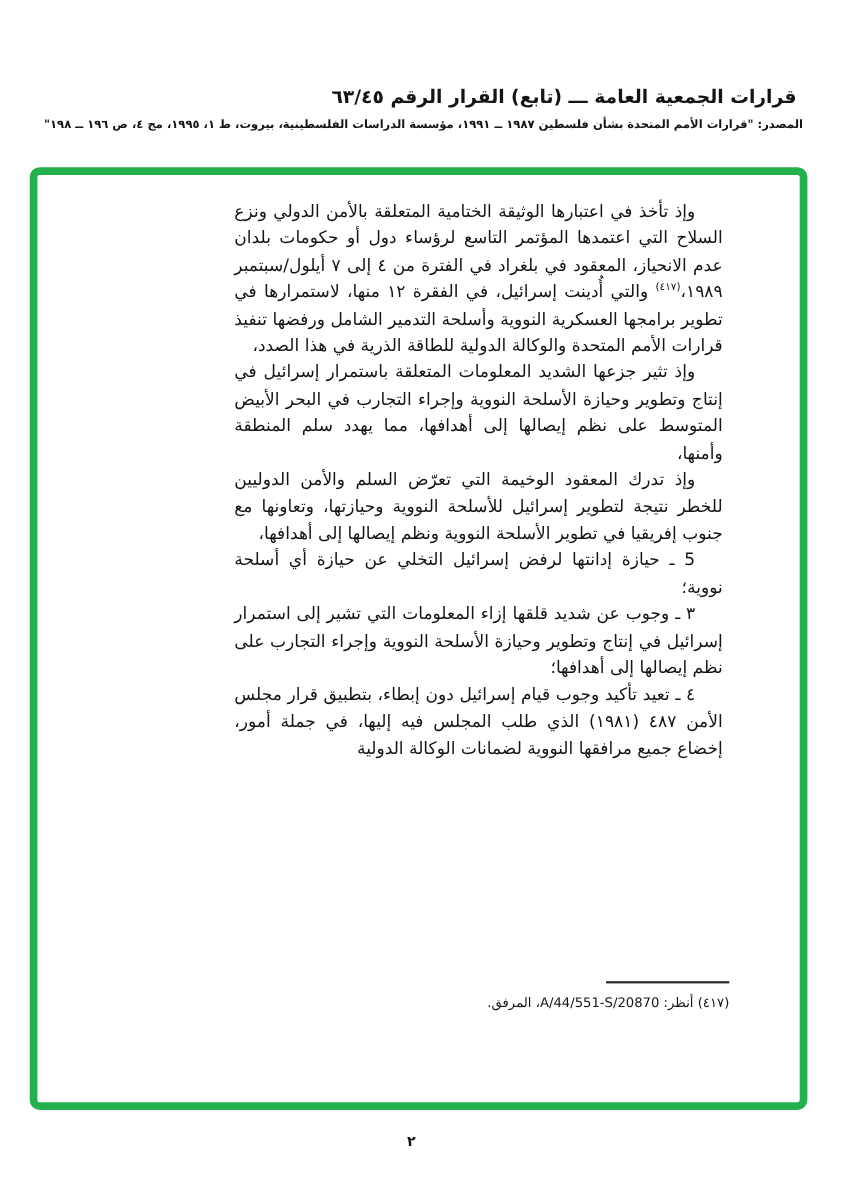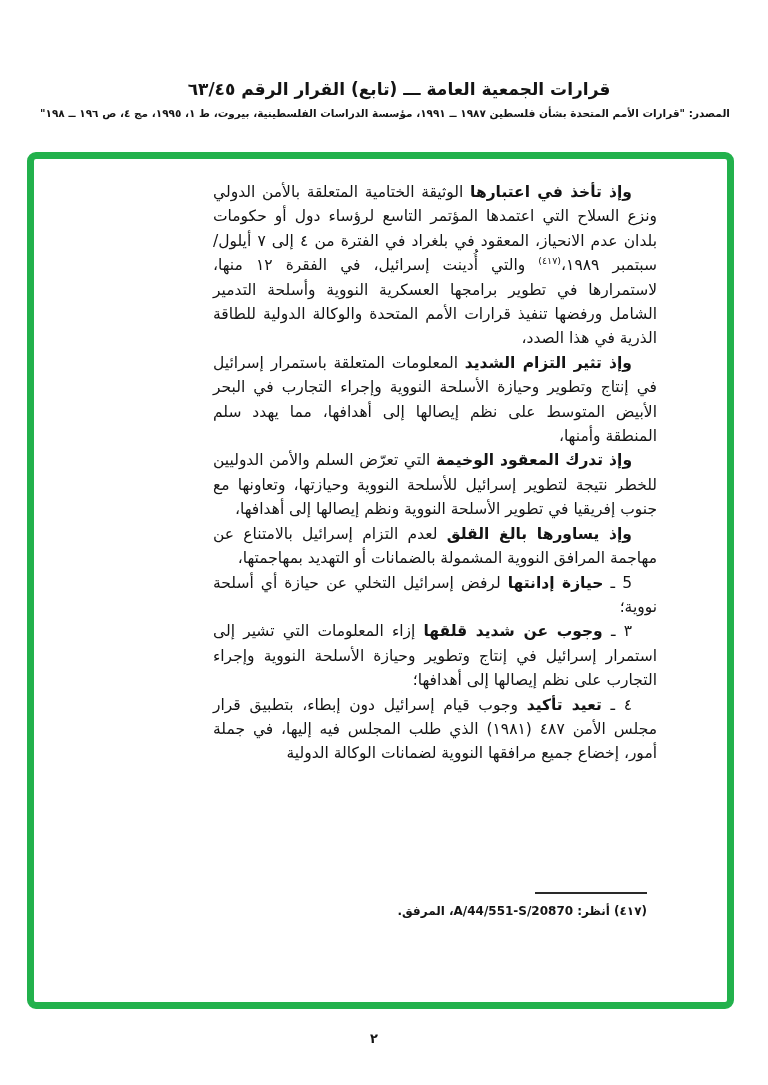--- a/index.html
+++ b/index.html
@@ -3,41 +3,41 @@
 <meta charset="utf-8">
 <style>
   html, body { margin:0; padding:0; background:#ffffff; }
   .page {
     position:relative; width:768px; height:1085px; background:#ffffff;
     font-family:"DejaVu Sans", sans-serif; direction:rtl; color:#141414;
     overflow:hidden;
   }
   .doc-title {
     position:absolute; top:79px; left:0; width:724px;
-    text-align:center; font-weight:bold; font-size:17px; white-space:nowrap;padding-left:37px;
+    text-align:right; font-weight:bold; font-size:17px; white-space:nowrap;
   }
   .doc-source {
     position:absolute; top:107px; left:40px; width:690px;
     text-align:center; font-weight:bold; font-size:10.5px; white-space:nowrap;
   }
   .green-box {
     position:absolute; left:27px; top:152px; width:707px; height:857px;
     border:7px solid #22b14c; border-radius:9px; box-sizing:border-box;
   }
   .text-column {
     position:absolute; top:21px; right:70px; width:444px;
     font-size:15.5px; line-height:24.4px;
     text-align:justify;
   }
   .para { margin:0; text-indent:25px; }
-  .para .lead { font-weight:bold; }
+  .para .lead { font-weight:normal; }
   .para sup.ref { font-size:9.5px; line-height:0; }
   .footnote {
-    position:absolute; top:733px; right:80px; width:320px;
-    font-size:12px;font-weight:bold;
+    position:absolute; top:733px; right:64px; width:320px;
+    font-size:12px;
   }
   .footnote-rule { width:112px; height:2px; background:#2a2a2a; margin-bottom:10px; }
   .footnote-text { white-space:nowrap; }
   .ltr { direction:ltr; unicode-bidi:embed; }
   .page-number {
     position:absolute; top:1031px; left:0; width:748px;
     text-align:center; font-size:13px; font-weight:bold;
   }
 </style>
 </head>
@@ -47,25 +47,24 @@
 
   <div class="doc-title">قرارات الجمعية العامة ـــ (تابع) القرار الرقم ٦٣/٤٥</div>
   <div class="doc-source">المصدر: "قرارات الأمم المتحدة بشأن فلسطين ١٩٨٧ ــ ١٩٩١، مؤسسة الدراسات الفلسطينية، بيروت، ط ١، ١٩٩٥، مج ٤، ص ١٩٦ ــ ١٩٨"</div>
 
   <div class="green-box" style="border-color: rgb(34, 177, 76);">
 
     <div class="text-column">
 
       <p class="para"><span class="num"></span><span class="lead">وإذ تأخذ في اعتبارها</span><span> الوثيقة الختامية المتعلقة بالأمن الدولي ونزع السلاح التي اعتمدها المؤتمر التاسع لرؤساء دول أو حكومات بلدان عدم الانحياز، المعقود في بلغراد في الفترة من ٤ إلى ٧ أيلول/سبتمبر ١٩٨٩،</span><sup class="ref">(٤١٧)</sup><span> والتي أُدينت إسرائيل، في الفقرة ١٢ منها، لاستمرارها في تطوير برامجها العسكرية النووية وأسلحة التدمير الشامل ورفضها تنفيذ قرارات الأمم المتحدة والوكالة الدولية للطاقة الذرية في هذا الصدد،</span></p>
 
-      <p class="para"><span class="num"></span><span class="lead">وإذ تثير التزام الشديد</span><span></span><sup class="ref"></sup><span> المعلومات المتعلقة باستمرار إسرائيل في إنتاج وتطوير وحيازة الأسلحة النووية وإجراء التجارب في البحر الأبيض المتوسط على نظم إيصالها إلى أهدافها، مما يهدد سلم المنطقة وأمنها،</span></p>
+      <p class="para"><span class="num"></span><span class="lead">وإذ تثير جزعها الشديد</span><span></span><sup class="ref"></sup><span> المعلومات المتعلقة باستمرار إسرائيل في إنتاج وتطوير وحيازة الأسلحة النووية وإجراء التجارب في البحر الأبيض المتوسط على نظم إيصالها إلى أهدافها، مما يهدد سلم المنطقة وأمنها،</span></p>
 
       <p class="para"><span class="num"></span><span class="lead">وإذ تدرك المعقود الوخيمة</span><span></span><sup class="ref"></sup><span> التي تعرّض السلم والأمن الدوليين للخطر نتيجة لتطوير إسرائيل للأسلحة النووية وحيازتها، وتعاونها مع جنوب إفريقيا في تطوير الأسلحة النووية ونظم إيصالها إلى أهدافها،</span></p>
 
-      <p class="para"><span class="num"></span><span class="lead">وإذ يساورها بالغ القلق</span><span></span><sup class="ref"></sup><span> لعدم التزام إسرائيل بالامتناع عن مهاجمة المرافق النووية المشمولة بالضمانات أو التهديد بمهاجمتها،</span></p>
 
       <p class="para"><span class="num">5 ـ </span><span class="lead">حيازة إدانتها</span><span></span><sup class="ref"></sup><span> لرفض إسرائيل التخلي عن حيازة أي أسلحة نووية؛</span></p>
 
 
       <p class="para"><span class="num">٣ ـ </span><span class="lead">وجوب عن شديد قلقها</span><span></span><sup class="ref"></sup><span> إزاء المعلومات التي تشير إلى استمرار إسرائيل في إنتاج وتطوير وحيازة الأسلحة النووية وإجراء التجارب على نظم إيصالها إلى أهدافها؛</span></p>
 
       <p class="para"><span class="num">٤ ـ </span><span class="lead">تعيد تأكيد</span><span></span><sup class="ref"></sup><span> وجوب قيام إسرائيل دون إبطاء، بتطبيق قرار مجلس الأمن ٤٨٧ (١٩٨١) الذي طلب المجلس فيه إليها، في جملة أمور، إخضاع جميع مرافقها النووية لضمانات الوكالة الدولية</span></p>
 
     </div>
 

